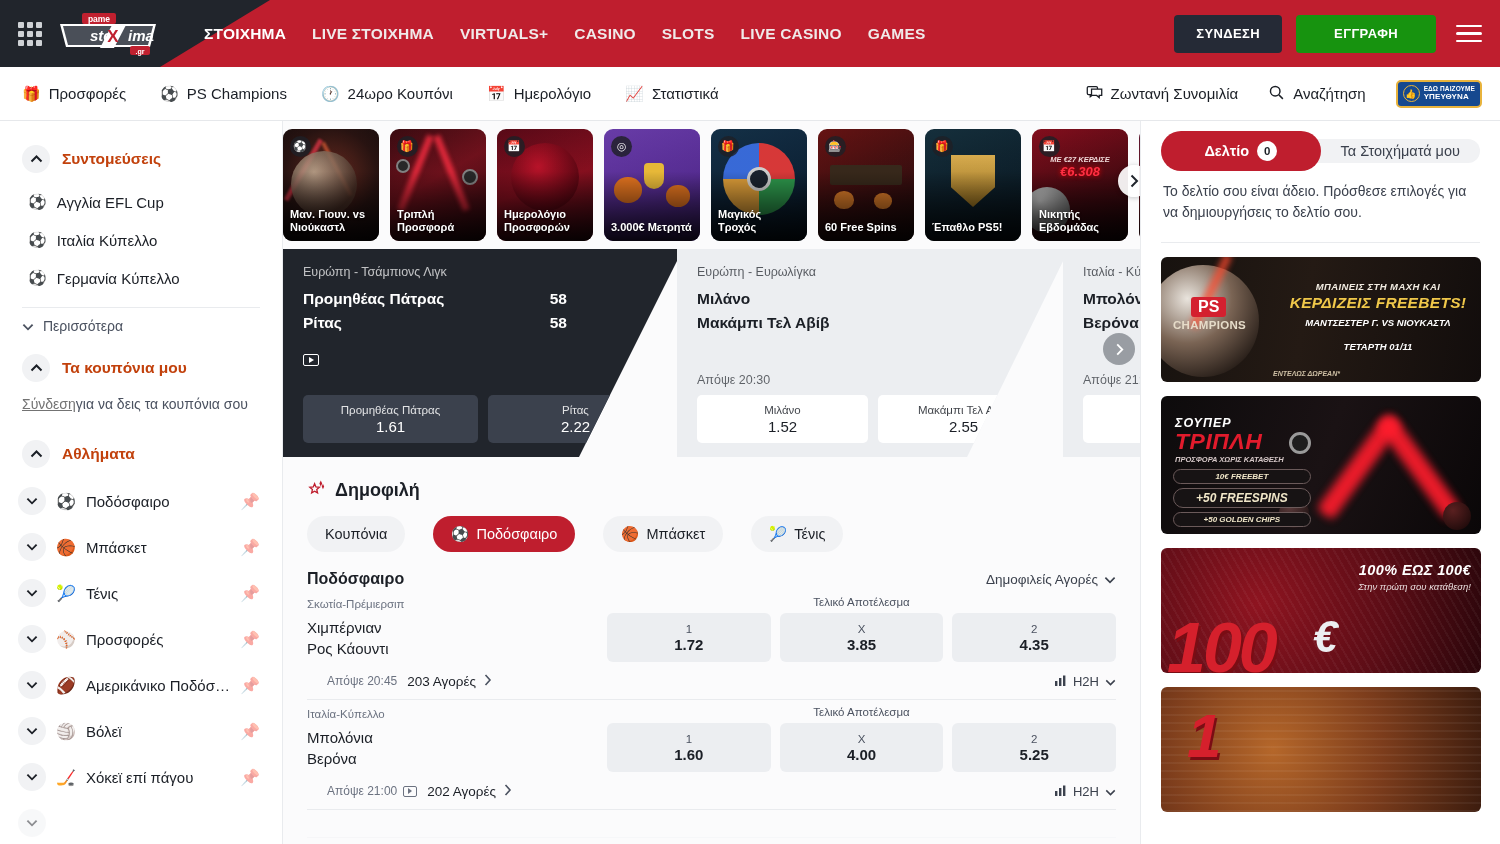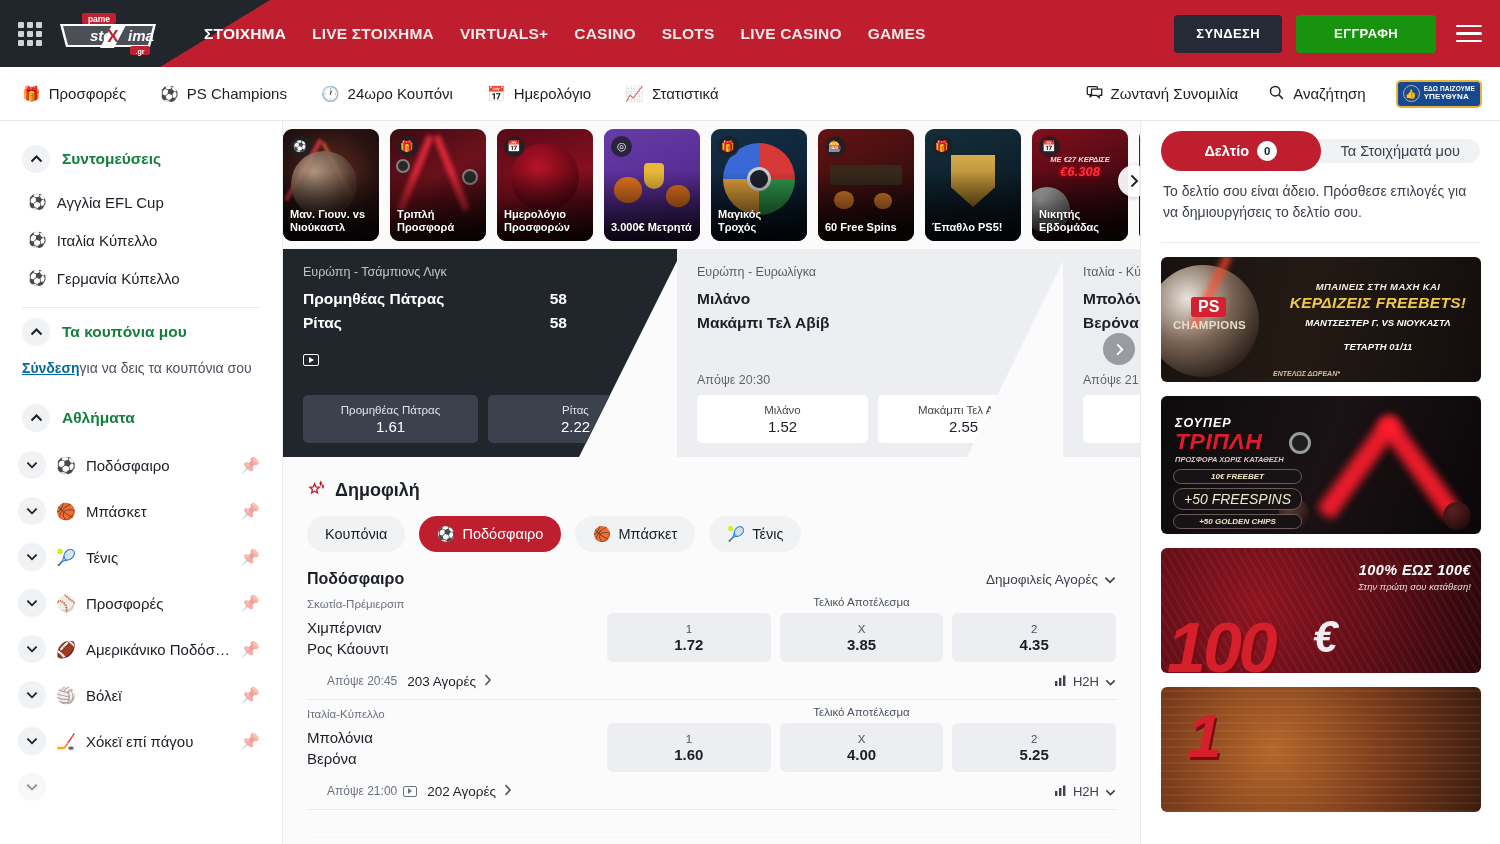--- a/index.html
+++ b/index.html
@@ -136,33 +136,33 @@
     padding: 10px 22px 10px 22px;
     cursor: pointer;
   }
   .chev-circle {
     width: 28px; height: 28px; border-radius: 50%;
     background: #f1f2f4;
     display:flex; align-items:center; justify-content:center;
     flex: 0 0 auto;
   }
   .chev-circle svg { display:block; }
-  .sb-section-head .title { font-size: 15.5px; font-weight: bold; color:#15803d; }
+  .sb-section-head .title { font-size: 15.5px; font-weight: bold; color:#c2410c; }
   .sb-link {
     display:flex; align-items:center; gap:10px;
     padding: 10px 22px 10px 28px;
     font-size: 15px; color:#1b1f26; cursor:pointer;
   }
   .sb-divider { height:1px; background:#e9ebee; margin: 10px 22px 0 22px; }
   .sb-more {
     display:flex; align-items:center; gap:9px;
     padding: 10px 22px; font-size: 14px; color:#4b5260; cursor:pointer;
   }
   .sb-login-line { padding: 4px 22px 10px 22px; font-size:14px; color:#4b5260; }
-  .sb-login-line a { color:#0369a1; font-weight:bold; text-decoration: underline; cursor:pointer; }
+  .sb-login-line a { color:#737373; font-weight:normal; text-decoration: underline; cursor:pointer; }
   .sb-sport {
     display:flex; align-items:center; gap:10px;
     padding: 9px 22px 9px 18px; cursor:pointer;
   }
   .sb-sport .name { font-size: 15px; color:#1b1f26; white-space:nowrap; overflow:hidden; text-overflow:ellipsis; max-width: 150px;}
   .sb-sport .pin { margin-left:auto; opacity:.45; }
   .emo { font-style: normal; }
 
   
   .center {
@@ -246,21 +246,21 @@
     width: 32px; height: 32px; border-radius:50%;
     background: rgba(130,134,141,.78);
     display:flex; align-items:center; justify-content:center;
     z-index: 9; cursor:pointer; color:#fff;
   }
 
   
   .popular { padding: 18px 24px 0 24px; }
   .pop-head { display:flex; align-items:center; gap:9px; margin-bottom: 14px; }
   .pop-head .t { font-size: 18px; font-weight: bold; }
-  .tabs { display:flex; gap: 14px; margin-bottom: 18px; }
+  .tabs { display:flex; gap: 28px; margin-bottom: 18px; }
   .tab {
     height: 36px; border-radius: 18px;
     background: #f1f2f4; color:#1b1f26;
     display:flex; align-items:center; gap:7px;
     padding: 0 18px; font-size: 14.5px; cursor:pointer;
     border: none; font-family: inherit;
   }
   .tab.active { background: #bf1e2e; color:#fff; }
 
   .sport-head { display:flex; align-items:center; margin-bottom: 2px; }
@@ -458,20 +458,28 @@
       <i class="emo">⚽</i>
       <span>Ιταλία Κύπελλο</span>
     </div>
     <div class="sb-link">
       <i class="emo">⚽</i>
       <span>Γερμανία Κύπελλο</span>
     </div>
 
     <div class="sb-divider"></div>
 
+    <div class="sb-more">
+      <span>
+        <svg width="12" height="8" viewBox="0 0 13 8" fill="none" stroke="#4b5260" stroke-width="2">
+            <path d="M1.5 1.5 L6.5 6.5 L11.5 1.5"></path>
+          </svg>
+      </span>
+      <span>Περισσότερα</span>
+    </div>
 
     <div class="sb-section-head">
       <span class="chev-circle">
         <svg width="13" height="8" viewBox="0 0 13 8" fill="none" stroke="#1b1f26" stroke-width="2">
             <path d="M1.5 6.5 L6.5 1.5 L11.5 6.5"></path>
           </svg>
       </span>
       <span class="title">Τα κουπόνια μου</span>
     </div>
     <div class="sb-login-line">
@@ -933,21 +941,21 @@
       <div class="circ" style="left:128px;top:36px;width:22px;height:22px;background:#1e1e1e;border:3px solid #9a9a9a"></div>
       <div class="circ" style="left:118px;bottom:6px;width:30px;height:30px;background:radial-gradient(circle at 35% 30%,#5a3a3a,#140a0a)"></div>
       <div class="circ" style="right:10px;bottom:4px;width:28px;height:28px;background:radial-gradient(circle at 35% 30%,#5a2020,#120606)"></div>
       <div style="position:absolute;left:14px;top:20px">
         <div style="color:#ffffff;font-size:12.5px;font-weight:bold;font-style:italic;letter-spacing:1px">ΣΟΥΠΕΡ</div>
         <div style="color:#e21b2c;font-size:23px;font-weight:bold;font-style:italic;line-height:1;letter-spacing:.5px">ΤΡΙΠΛΗ</div>
         <div style="color:#d6c8c8;font-size:7.5px;font-weight:bold;font-style:italic;margin-top:2px">ΠΡΟΣΦΟΡΑ ΧΩΡΙΣ ΚΑΤΑΘΕΣΗ</div>
       </div>
       <div style="position:absolute;left:12px;top:73px;display:flex;flex-direction:column;gap:4px">
         <div style="background:#171314;border:1px solid #6b5a5a;border-radius:10px;color:#f0e6c8;font-size:8px;font-weight:bold;font-style:italic;padding:2px 10px;text-align:center">10€ FREEBET</div>
-        <div style="background:#171314;border:1px solid #6b5a5a;border-radius:10px;color:#f0e6c8;font-size:14px;font-weight:normal;font-style:italic;padding:2px 10px;text-align:center">+50 FREESPINS</div>
+        <div style="background:#171314;border:1px solid #6b5a5a;border-radius:10px;color:#f0e6c8;font-size:12px;font-weight:bold;font-style:italic;padding:2px 22px;text-align:center">+50 FREESPINS</div>
         <div style="background:#171314;border:1px solid #6b5a5a;border-radius:10px;color:#f0e6c8;font-size:8px;font-weight:bold;font-style:italic;padding:2px 10px;text-align:center">+50 GOLDEN CHIPS</div>
       </div>
     </div>
 
     <div class="rbanner" style="height:125px;background:radial-gradient(circle at 30% 45%, #8e1420 0%, #5c0d16 55%, #2b060b 100%)">
       <div style="position:absolute;inset:0;background:repeating-linear-gradient(60deg, rgba(255,255,255,.045) 0 2px, transparent 2px 7px)"></div>
       <div style="position:absolute;left:6px;bottom:-10px;color:#d5202c;font-size:70px;font-weight:bold;font-style:italic;line-height:1;letter-spacing:-3px;text-shadow:2px 3px 0 #7a0d14">100</div>
       <div style="position:absolute;left:152px;bottom:14px;color:#eceef1;font-size:44px;font-weight:bold;font-style:italic;line-height:1">€</div>
       <div style="position:absolute;right:10px;top:14px;text-align:right">
         <div style="color:#ffffff;font-size:14.5px;font-weight:bold;font-style:italic;letter-spacing:.4px">100% ΕΩΣ 100€</div>

